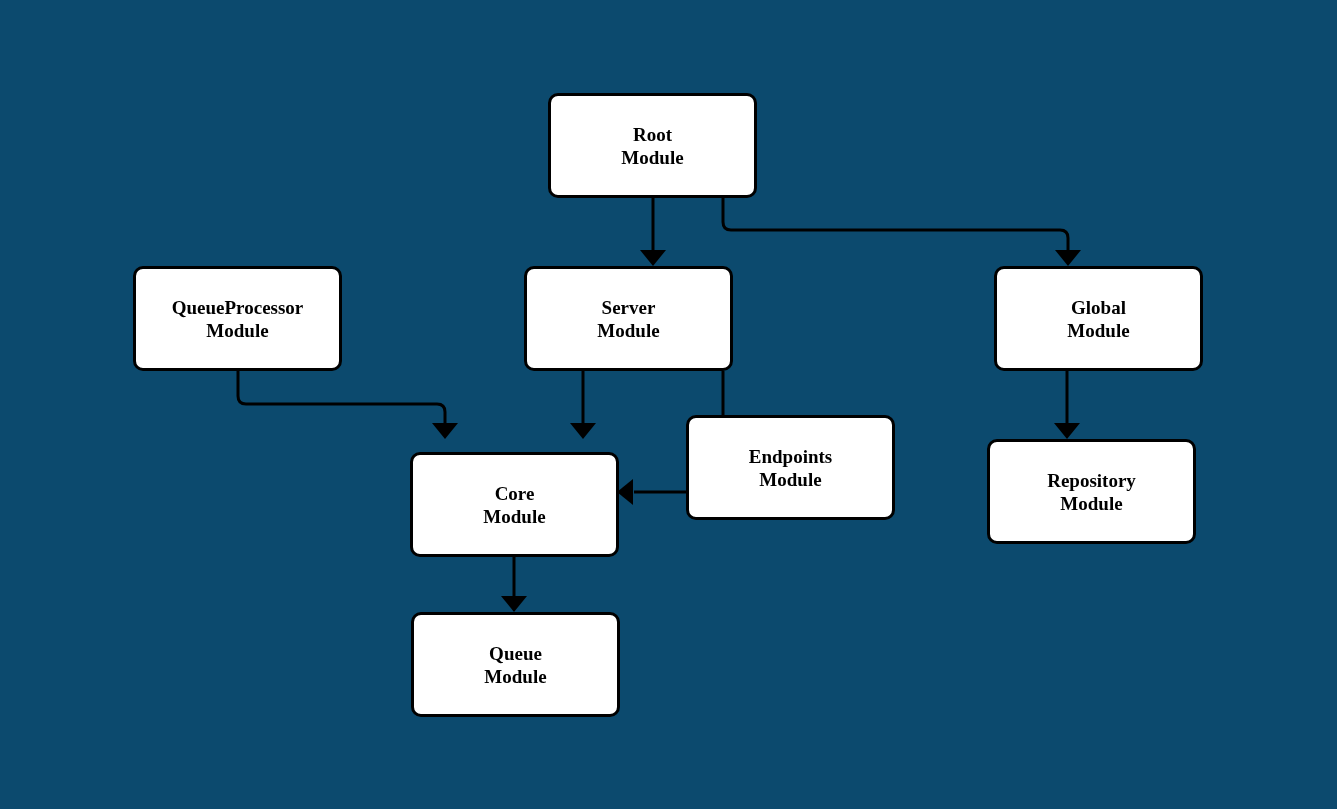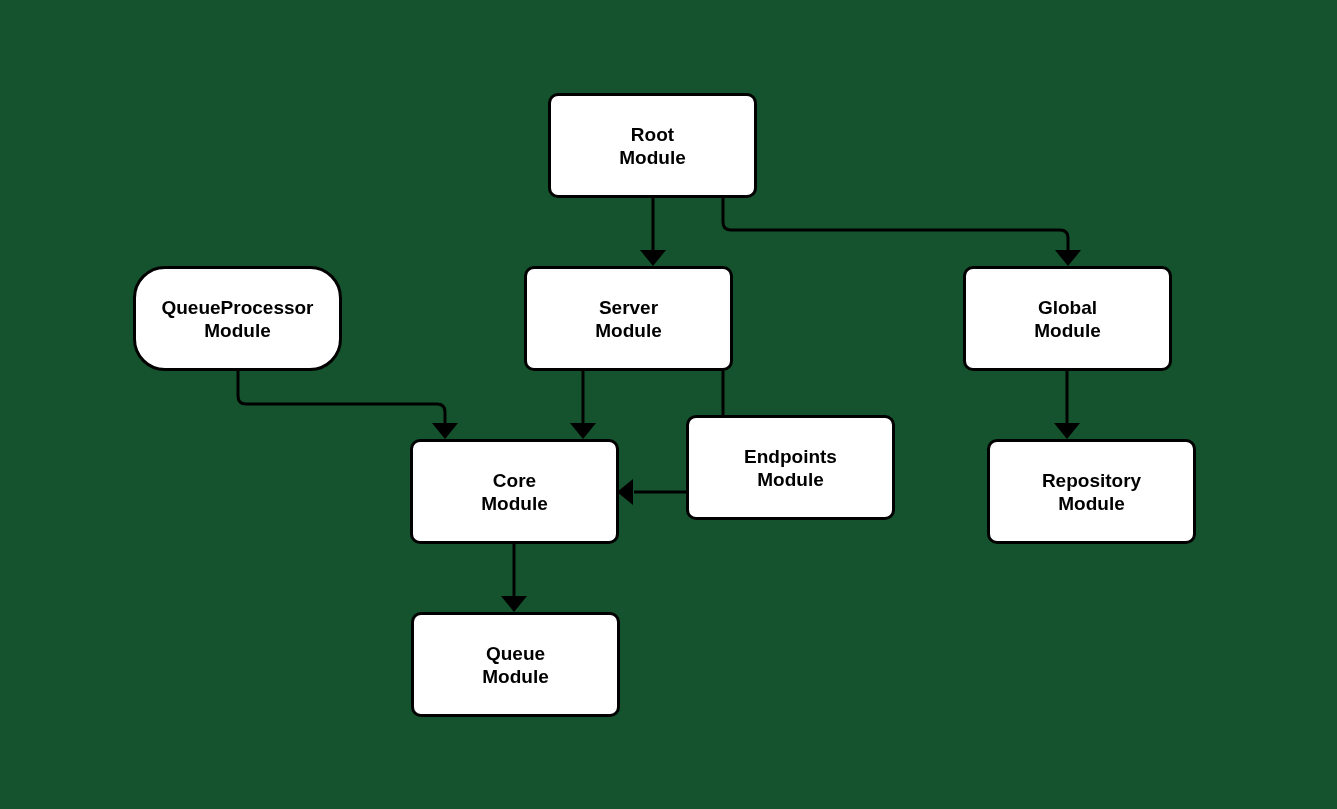--- a/index.html
+++ b/index.html
@@ -4,23 +4,23 @@
 <style>
   html, body {
     margin: 0;
     padding: 0;
     background: #ffffff;
   }
   .canvas {
     position: relative;
     width: 1337px;
     height: 809px;
-    background: #14532d;
+    background: #0c4a6e;
     overflow: hidden;
-    font-family: Liberation Sans, sans-serif;
+    font-family: Liberation Serif, serif;
   }
   .edges-layer {
     position: absolute;
     left: 0;
     top: 0;
     width: 1337px;
     height: 809px;
   }
   .edges-layer path {
     fill: none;
@@ -45,24 +45,24 @@
     text-align: center;
   }
   .node-label {
     font-weight: bold;
     font-size: 19px;
     line-height: 23px;
     color: #000000;
     white-space: pre-line;
   }
   .node-root          { left: 548px; top: 93px;  }
-  .node-queueprocessor{ left: 133px; top: 266px; border-radius: 32px; }
+  .node-queueprocessor{ left: 133px; top: 266px; }
   .node-server        { left: 524px; top: 266px; }
-  .node-global        { left: 963px; top: 266px; }
-  .node-core          { left: 410px; top: 439px; align-items: center; }
+  .node-global        { left: 994px; top: 266px; }
+  .node-core          { left: 410px; top: 452px; align-items: center; }
   .node-endpoints     { left: 686px; top: 415px; }
   .node-repository    { left: 987px; top: 439px; }
   .node-queue         { left: 411px; top: 612px; }
 </style>
 </head>
 <body>
 
 <div class="canvas">
 
   <svg class="edges-layer" viewBox="0 0 1337 809" xmlns="http://www.w3.org/2000/svg">

